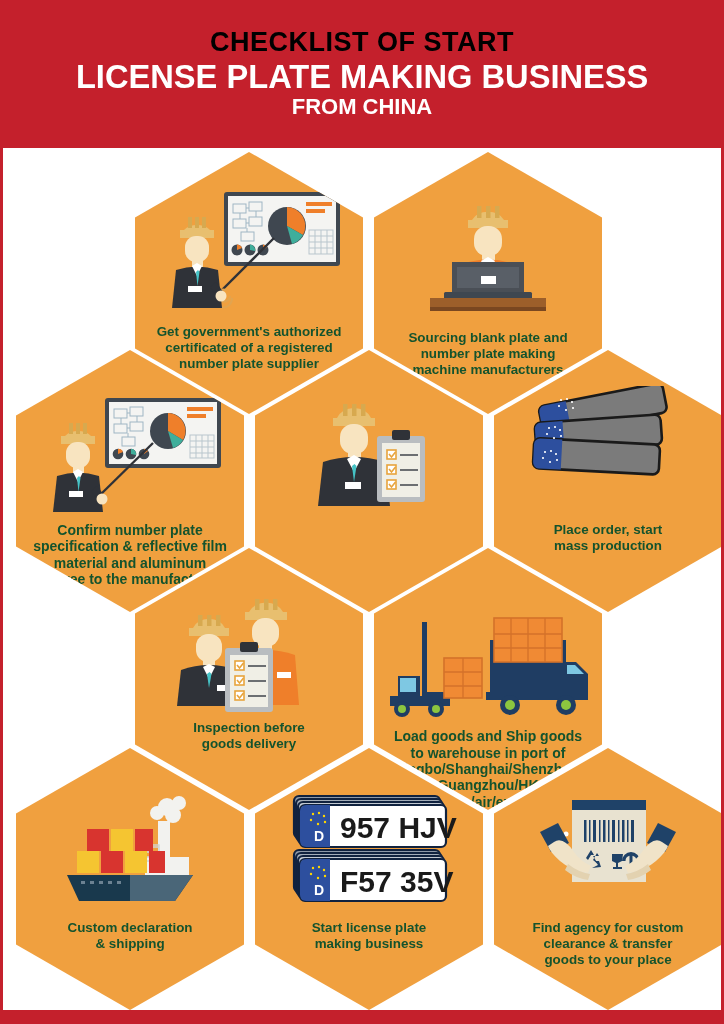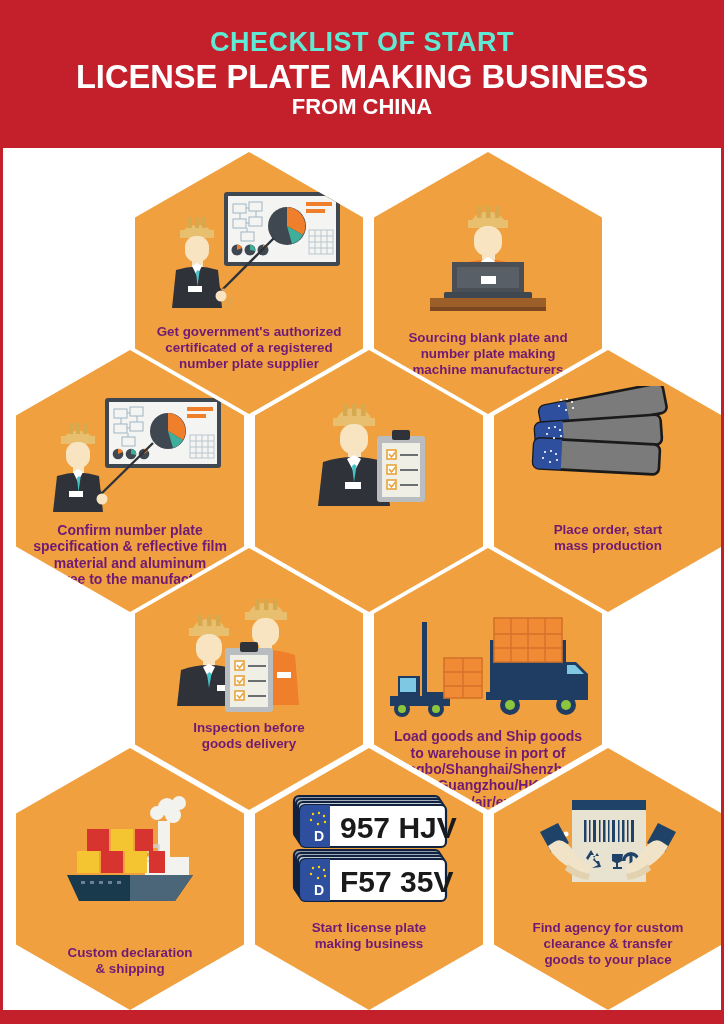--- a/index.html
+++ b/index.html
@@ -28,21 +28,21 @@
     width: 724px;
     height: 148px;
     background: #c4202c;
     display: flex;
     flex-direction: column;
     align-items: center;
     justify-content: center;
     z-index: 40;
   }
   #header .l1 {
-    color: #5eead4;
+    color: #000000;
     font-size: 27px;
     font-weight: bold;
     letter-spacing: 0.5px;
     line-height: 1.05;
     text-align: center;
     font-stretch: condensed;
   }
   #header .l2 {
     color: #ffffff;
     font-size: 34px;
@@ -92,21 +92,21 @@
     align-items: flex-end;
     justify-content: center;
   }
   .hex .art svg { display: block; }
 
   .hex .cap {
     width: 100%;
     padding: 0 4px;
     margin-top: 6px;
     text-align: center;
-    color: #701a75;
+    color: #14532d;
     font-size: 13.4px;
     font-weight: bold;
     line-height: 1.2;
     white-space: pre-line;
   }
   .hex.tiny .cap  { font-size: 14px; line-height: 1.17; }
 
   
   #footbar {
     position: absolute;
@@ -440,21 +440,21 @@
             <circle cx="180" cy="89" r="5" fill="#8cc63f"></circle>
         </svg>
       </div>
       <div class="cap" style="margin-top:2px;">Load goods and Ship goods
 to warehouse in port of
 Ningbo/Shanghai/Shenzhen,
 Guangzhou/HK
 by sea/air/express</div>
     </div>
 
-    <div class="hex" style="left:16px; top:600px;gap:25px;">
+    <div class="hex" style="left:16px; top:600px;">
       <div class="art">
         <svg width="170" height="125" viewBox="0 0 170 125">
 
           <g fill="#f2f2ef">
             <circle cx="122" cy="18" r="9"></circle>
               <circle cx="134" cy="14" r="7"></circle>
             <circle cx="112" cy="24" r="7"></circle>
               <circle cx="128" cy="26" r="8"></circle>
           </g>
 

